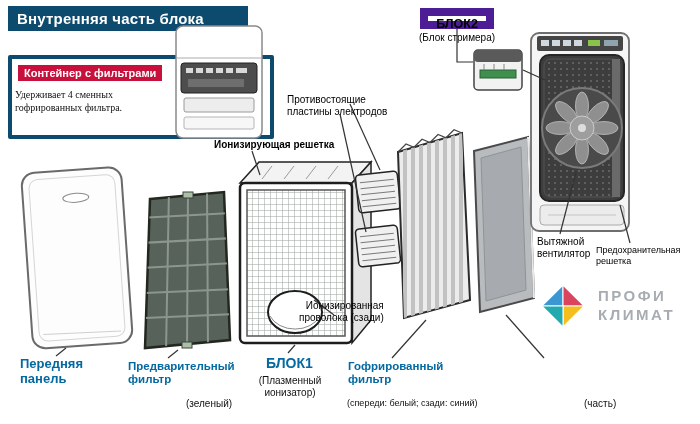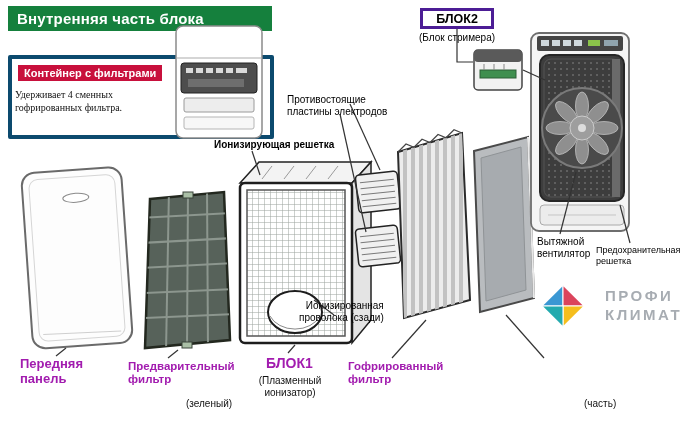--- a/index.html
+++ b/index.html
@@ -5,50 +5,50 @@
   * { margin:0; padding:0; box-sizing:border-box; }
   html,body { width:700px; height:424px; }
   body {
     position:relative; background:#ffffff; overflow:hidden;
     font-family:"Liberation Sans","DejaVu Sans",sans-serif; color:#000;
   }
   .stage { position:absolute; left:0; top:0; width:700px; height:424px; }
   .art { position:absolute; left:0; top:0; z-index:2; pointer-events:none; }
 
   .banner {
-    position:absolute; left:8px; top:6px; width:264px; height:25px; z-index:1;
-    background:#15803d; color:#fff; font-weight:bold; font-size:15px;
+    position:absolute; left:8px; top:6px; width:240px; height:25px; z-index:1;
+    background:#0c4a6e; color:#fff; font-weight:bold; font-size:15px;
     line-height:25px; padding-left:9px; letter-spacing:.2px;
   }
   .callout {
     position:absolute; left:8px; top:55px; width:266px; height:84px; z-index:1;
     border:4px solid #0c4a6e; background:#fff; border-radius:2px;
   }
   .callout-title {
     position:absolute; left:6px; top:6px; background:#c8103c; color:#fff;
     font-size:11px; font-weight:bold; padding:2px 6px; white-space:nowrap;
   }
   .callout-desc {
     position:absolute; left:3px; top:29px; font-size:10px; color:#111;
     line-height:1.3; white-space:pre-line;font-family:Liberation Serif, serif;
   }
   .box-label {
-    position:absolute; border:3px solid #4c1d95; background:#fff; z-index:1;
+    position:absolute; border:8px solid #4c1d95; background:#fff; z-index:1;
     font-weight:bold; font-size:12.5px; text-align:center;
   }
   #block2-box { left:420px; top:8px; width:74px; height:21px; line-height:17px; }
   #block2-sub { position:absolute; left:419px; top:32px; font-size:10px; z-index:3; }
 
   .plabel {
     position:absolute; z-index:3; font-size:10px; line-height:1.18;
     white-space:pre-line; color:#000;
   }
   .blabel {
     position:absolute; z-index:3; font-weight:bold; font-size:11.5px;
-    line-height:1.15; white-space:pre-line; color:#a21caf;
+    line-height:1.15; white-space:pre-line; color:#0369a1;
   }
   .sublabel {
     position:absolute; z-index:3; font-size:10px; color:#111; white-space:pre-line;
   }
   #lab-electrode { left:287px; top:94px; }
   #lab-iongrid   { left:214px; top:139px;font-weight:bold; }
   #lab-ionwire   { left:299px; top:300px; text-align:right; }
   #lab-fan       { left:537px; top:236px; }
   #lab-safety    { left:596px; top:245px; font-size:9px; }
 
@@ -57,21 +57,21 @@
   #bl-pref-sub { left:186px; top:398px; }
   #bl-block1   { left:266px; top:355px; font-size:14px; }
   #bl-block1-sub { left:250px; top:375px; width:80px; text-align:center; line-height:1.2; }
   #bl-corr     { left:348px; top:360px; }
   #bl-corr-sub { left:347px; top:398px; font-size:9px; }
   #bl-cat      { left:487px; top:360px; }
   #bl-cat-sub  { left:584px; top:398px; }
 
   .watermark {
     position:absolute; left:540px; top:283px; z-index:3; display:flex;
-    align-items:center; gap:19px; opacity:.92;
+    align-items:center; gap:12px; opacity:.92;
   }
   .wm-text div {
     font-weight:bold; font-size:15px; letter-spacing:2.5px; color:#a0a6ac;
     line-height:1.25; text-shadow:1px 1px 0 #ffffff;
   }
 </style>
 </head>
 <body>
 
 <div class="stage">
@@ -272,20 +272,21 @@
   <div class="blabel" id="bl-front">Передняя
 панель</div>
   <div class="blabel" id="bl-pref">Предварительный
 фильтр</div>
   <div class="sublabel" id="bl-pref-sub">(зеленый)</div>
   <div class="blabel" id="bl-block1">БЛОК1</div>
   <div class="sublabel" id="bl-block1-sub">(Плазменный
 ионизатор)</div>
   <div class="blabel" id="bl-corr">Гофрированный
 фильтр</div>
+  <div class="sublabel" id="bl-corr-sub">(спереди: белый; сзади: синий)</div>
   <div class="sublabel" id="bl-cat-sub">(часть)</div>
 
   <div class="watermark">
     <svg width="46" height="46" viewBox="0 0 44 44">
       <polygon points="2,22 22,2 22,22" stroke="#ffffff" stroke-width="1" fill="#2a8fd0"></polygon>
       <polygon points="22,2 42,22 22,22" stroke="#ffffff" stroke-width="1" fill="#d8354f"></polygon>
       <polygon points="42,22 22,42 22,22" stroke="#ffffff" stroke-width="1" fill="#f5b90a"></polygon>
       <polygon points="22,42 2,22 22,22" stroke="#ffffff" stroke-width="1" fill="#11a3a8"></polygon>
     </svg>
     <div class="wm-text">

